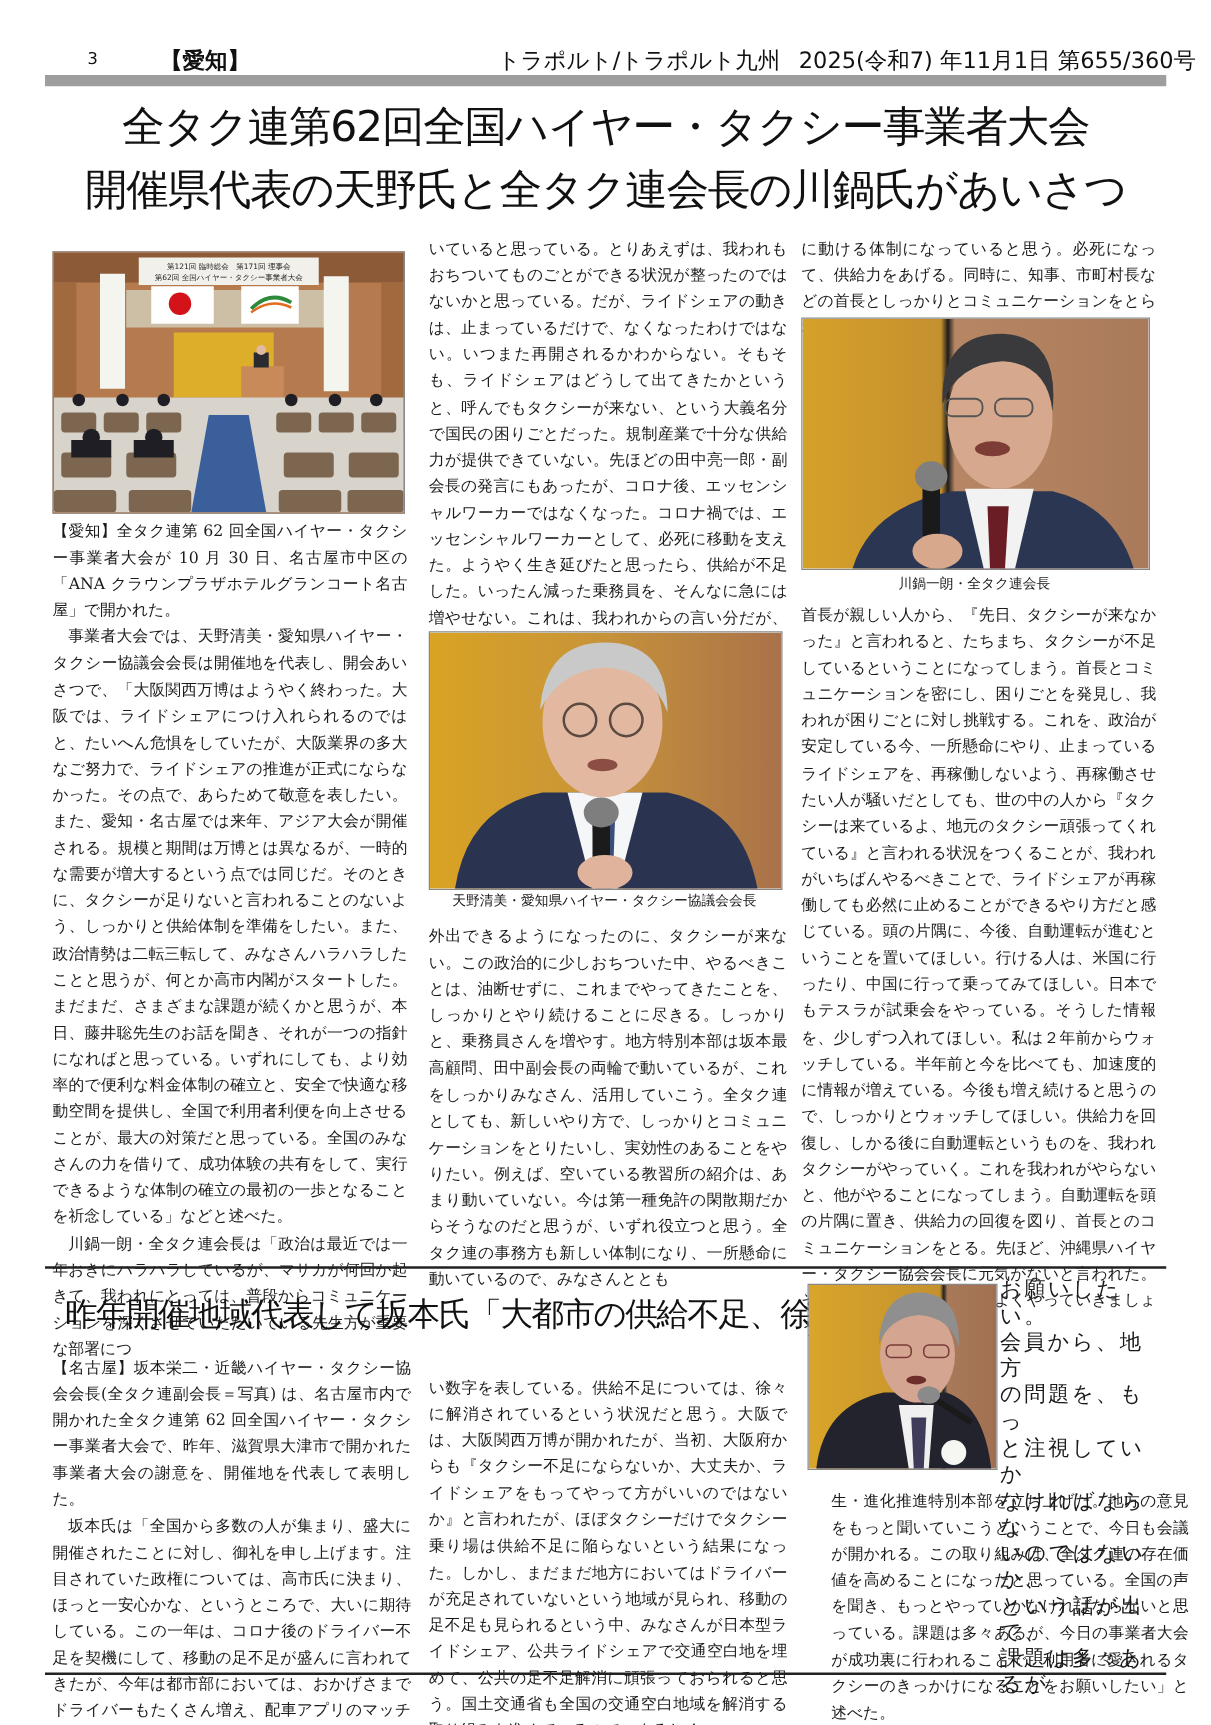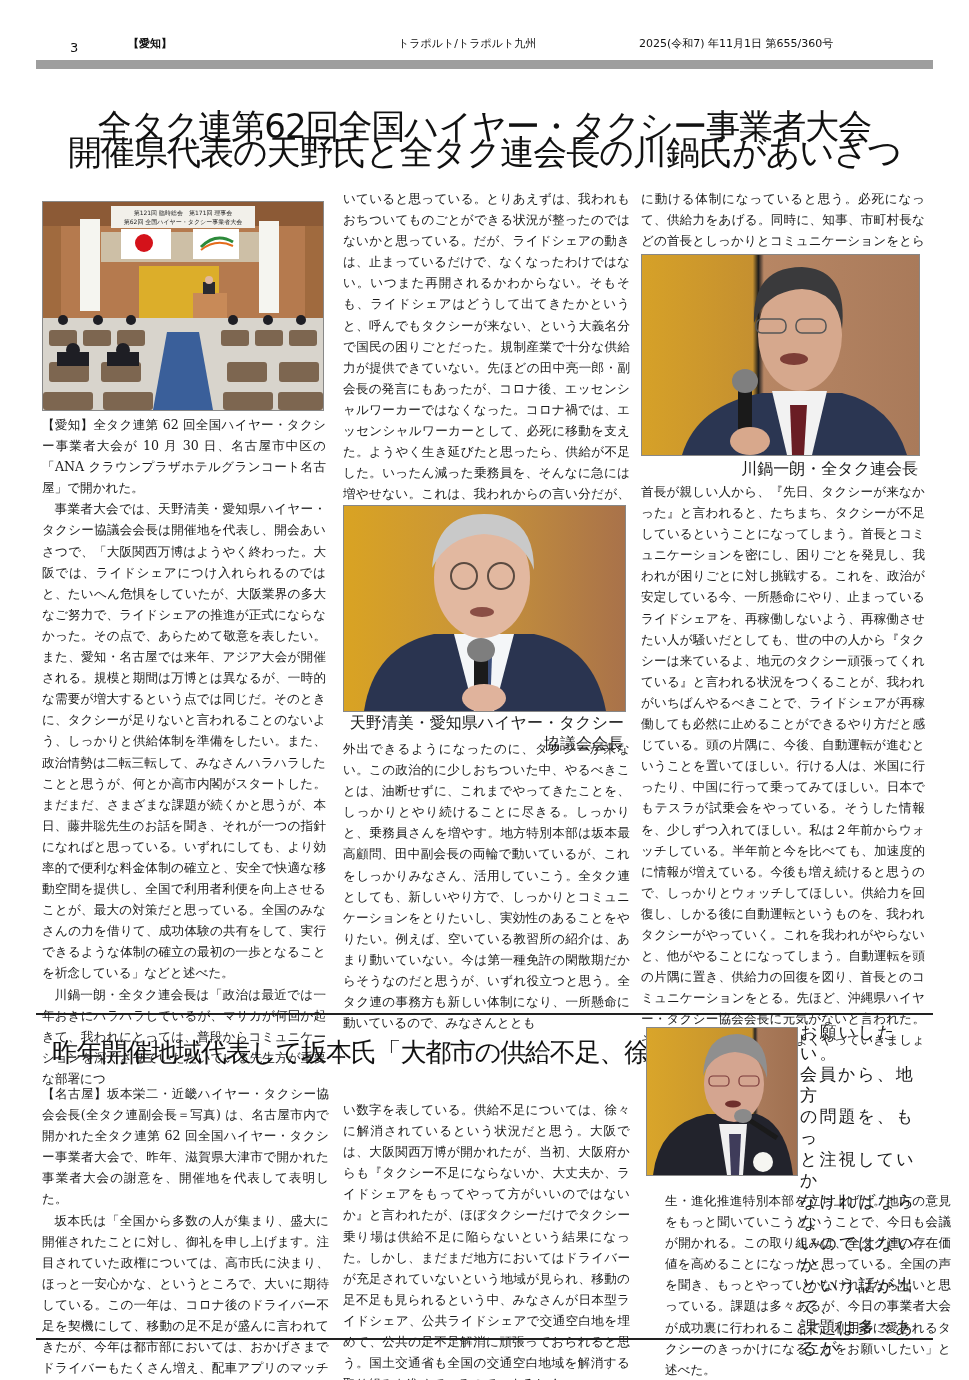--- a/index.html
+++ b/index.html
@@ -1,34 +1,34 @@
 <!DOCTYPE html>
 <html><head>
 <meta charset="utf-8">
 <style>
   html, body { margin: 0; padding: 0; background: #ffffff; }
   body { width: 969px; height: 1380px; position: relative; overflow: hidden;
          font-family: "DejaVu Serif", "Liberation Serif", serif; color: #1a1a1a; }
   .abs { position: absolute; }
   .hdr { top: 36px; height: 22px; font-family: "DejaVu Sans", "Liberation Sans", sans-serif;
-         font-size: 11px; color: #111; white-space: nowrap; }
+         font-size: 18px; color: #111; white-space: nowrap; }
   .hdr-page { left: 70px; font-size: 13px; top: 40px; }
   .hdr-region { left: 128px; font-weight: bold; }
   .hdr-paper { left: 398px; }
   .hdr-date { left: 639px; }
   .hdr-bar { left: 36px; top: 60px; width: 897px; height: 9px; background: #9e9e9e; }
   .headline { left: 36px; width: 897px; text-align: center; font-size: 34px; line-height: 44px;
               font-family: "DejaVu Sans", "Liberation Sans", sans-serif; letter-spacing: -1px; color: #111; }
-  .hl1 { top: 80px; margin-top: 24px; }
+  .hl1 { top: 80px; }
   .hl2 { top: 130px; }
   .col { font-size: 12.6px; line-height: 21.1px; text-align: justify; }
   .col p { margin: 0; }
   .col p.ind { text-indent: 1em; }
   .photo { border: 1px solid #888; overflow: hidden; }
-  .caption { font-size: 16px; text-align: right; font-family: "DejaVu Serif", "Liberation Serif", serif; }
+  .caption { font-size: 11px; text-align: center; font-family: "DejaVu Serif", "Liberation Serif", serif; }
   .rule { height: 2px; background: #222; }
   .sub-head { left: 52px; top: 1033px; font-size: 26px; line-height: 38px; white-space: nowrap;
               font-family: "DejaVu Sans", "Liberation Sans", sans-serif; letter-spacing: -1.2px; color: #111; }
   .narrow { font-size: 17px; line-height: 21.1px; letter-spacing: 2px; }
 </style>
 </head>
 <body>
 
 <div class="abs hdr hdr-page">3</div>
 <div class="abs hdr hdr-region">【愛知】</div>

